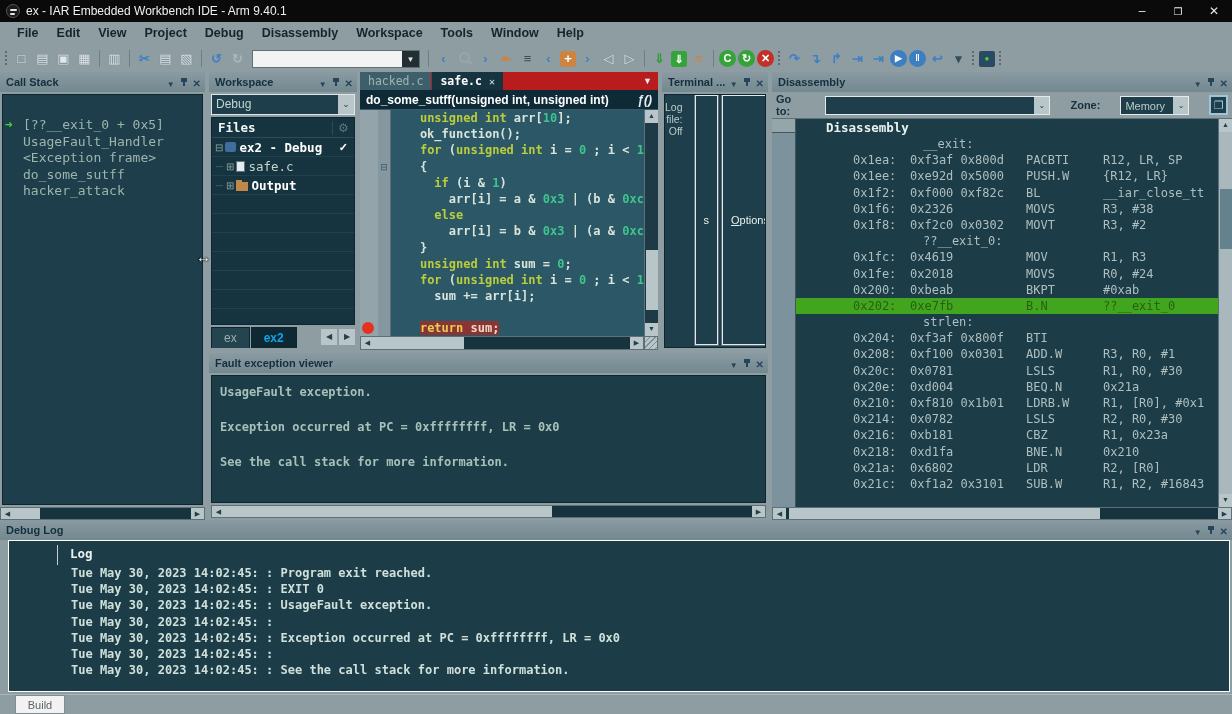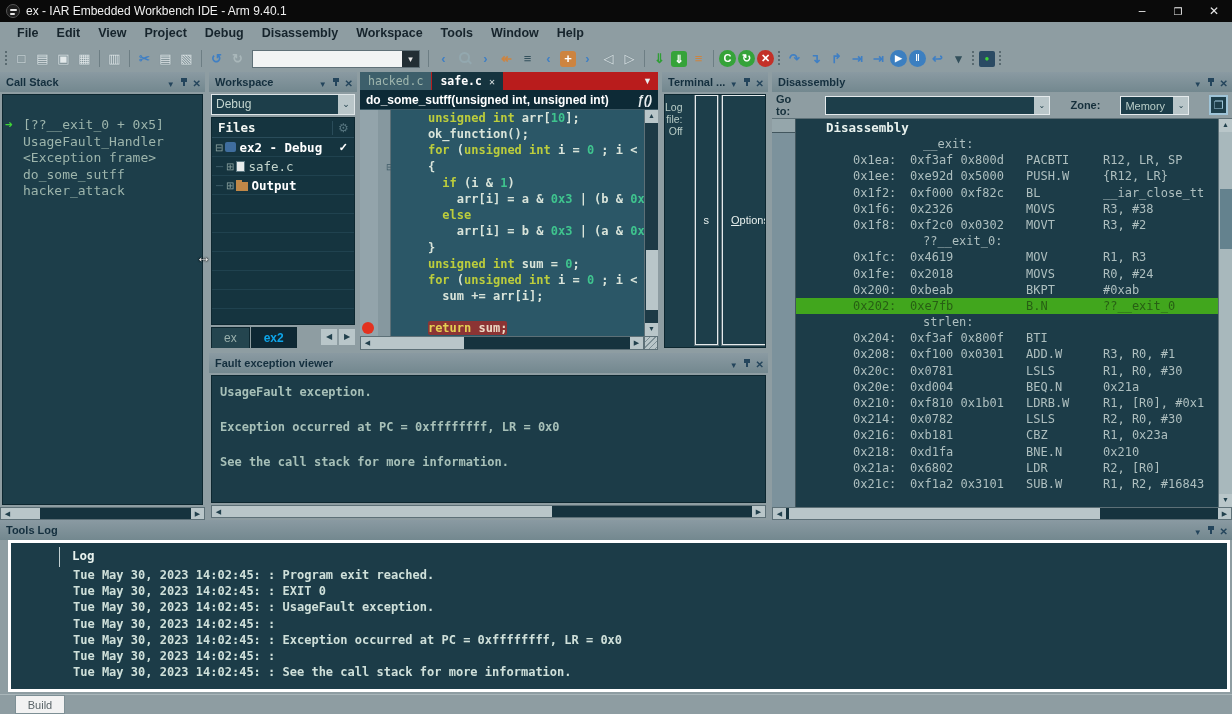--- a/index.html
+++ b/index.html
@@ -107,21 +107,21 @@
   .ed-tab.active { background:#16343f; color:#fff; font-weight:bold; }
   .ed-tab .tab-close { margin-left:7px; font-size:10px; color:#d8e0e0; }
   .ed-tabs-dd { margin-left:auto; color:#e8eef0; font-size:9px; line-height:18px; padding-right:6px; }
   .ed-fnrow { height:20px; background:#0d2a36; border-bottom:1px solid #3d5a66; color:#fff; font-weight:bold; font-size:12px; display:flex; align-items:center; padding:0 6px; flex:0 0 auto; white-space:nowrap; overflow:hidden; }
   .ed-fn-name { flex:1; overflow:hidden; }
   .ed-fn-icon { color:#e8eef0; font-style:italic; }
   .ed-body { flex:1; display:flex; overflow:hidden; }
   .ed-gutter { width:18px; background:#93a4ab; flex:0 0 auto; }
   .ed-fold { width:13px; background:#86989f; border-right:1px solid #5d7077; flex:0 0 auto; }
   .ed-code { flex:1; background:#2b5767; overflow:hidden; }
-  .g-row, .f-row, .c-row { height:16.2px; line-height:16.2px;padding-left:8px; }
+  .g-row, .f-row, .c-row { height:16.2px; line-height:16.2px; }
   .g-row { position:relative; }
   .bp-dot { position:absolute; left:2px; top:2px; width:12px; height:12px; border-radius:50%; background:#e33220; }
   .f-row { text-align:center; color:#3d5a66; font-size:9px; }
   .c-row { font-family:"DejaVu Sans Mono", monospace; font-size:12px; font-weight:bold; white-space:pre; color:#d9e4da; }
   .sy-k { color:#bccd3c; }
   .sy-p { color:#d9e4da; }
   .sy-n { color:#3fc48e; }
   .bp-line { background:#8c3434; border-radius:2px; }
   .bp-line .sy-k { color:#e4cf52; }
   .bp-line .sy-p { color:#ecd9c4; }
@@ -174,21 +174,21 @@
   .da-hl { background:#41a61d; color:#275f14; }
   .da-vscroll { width:14px; background:#a8b8bc; position:relative; flex:0 0 auto; border-left:1px solid #5d7077; }
   .da-vscroll .vs-btn { background:#b9c6c9; }
   .da-vthumb { position:absolute; left:1px; width:12px; background:#64828e; }
 
   
   .mouse-cursor { position:absolute; left:196px; top:176px; color:#f4f4f4; font-size:15px; text-shadow:0 0 2px #000, 0 0 2px #000; z-index:50; }
 
   
   .p-debuglog { height:174px; display:flex; flex-direction:column; background:#8e9da2; flex:0 0 auto; }
-  .dl-body { flex:1; background:#1c3c48; margin:0 2px 2px 8px; border:3px solid #ffffff; overflow:hidden; padding-top:4px; }
+  .dl-body { flex:1; background:#1c3c48; margin:0 2px 2px 8px; border:1px solid #ffffff; overflow:hidden; padding-top:4px; }
   .dl-header { margin-left:48px; border-left:1px solid #c2d0d2; padding-left:12px; color:#e8f2ee; font-family:"DejaVu Sans Mono", monospace; font-size:12.5px; font-weight:bold; height:20px; line-height:18px; }
   .dl-line { padding-left:62px; font-family:"DejaVu Sans Mono", monospace; font-size:12px; font-weight:bold; color:#cfe0da; height:16.2px; line-height:16.2px; white-space:pre; }
 
   
   .statusbar { height:20px; background:#8e9da2; display:flex; align-items:stretch; flex:0 0 auto; border-top:1px solid #a9b6ba; }
   .build-tab { width:50px; background:#f2f2f2; border:1px solid #7d8f95; color:#5a6468; font-size:11px; text-align:center; line-height:18px; margin-left:15px; }
 </style>
 </head>
 <body>
 
@@ -648,21 +648,21 @@
           </span>
         <span class="hs-btn hs-right"></span>
       </div>
     </div>
 
     <span class="mouse-cursor">↔</span>
   </div>
 
   <div class="panel p-debuglog" style="position:relative;">
     <div class="panel-title">
-      <span class="panel-title-text">Tools Log</span>
+      <span class="panel-title-text">Debug Log</span>
       <span class="pt-icons">
         <span class="i-collapse"></span>
         <span class="i-pin"></span>
         <span class="i-close"></span>
       </span>
     </div>
     <div class="dl-body">
       <div class="dl-header">Log</div>
       <div id="dl-lines">
           <div class="dl-line">Tue May 30, 2023 14:02:45: : Program exit reached.</div>

